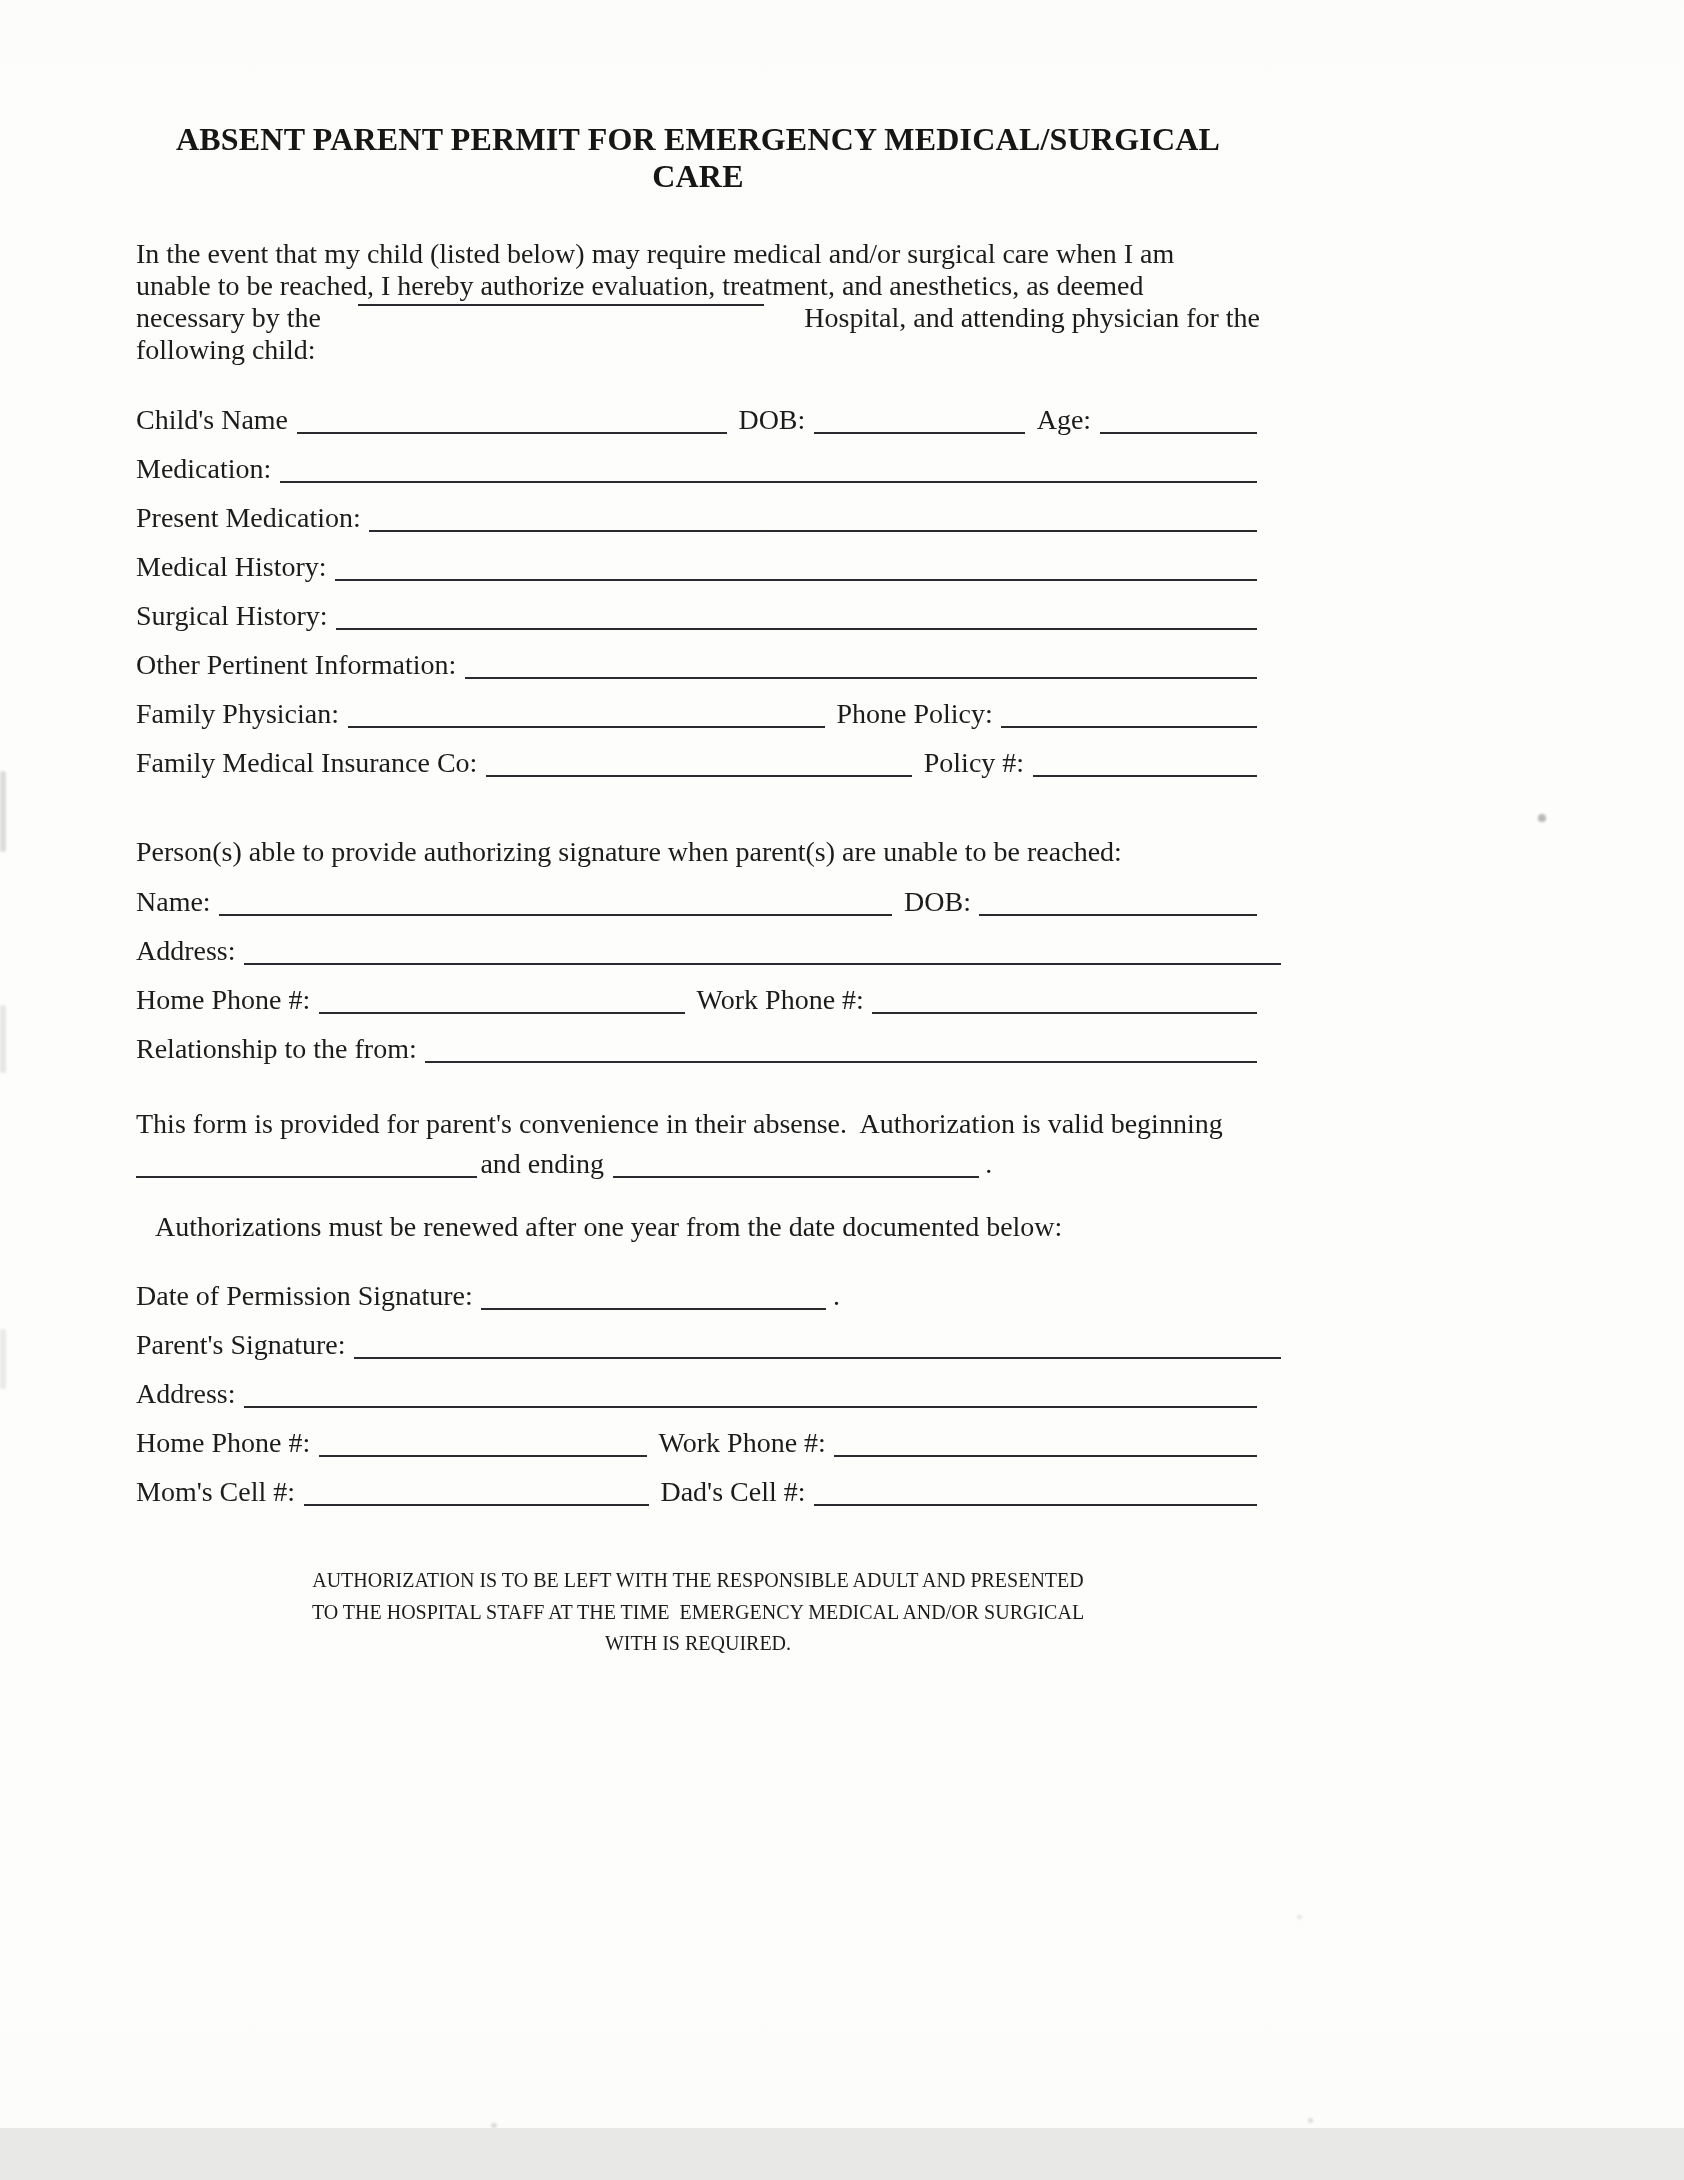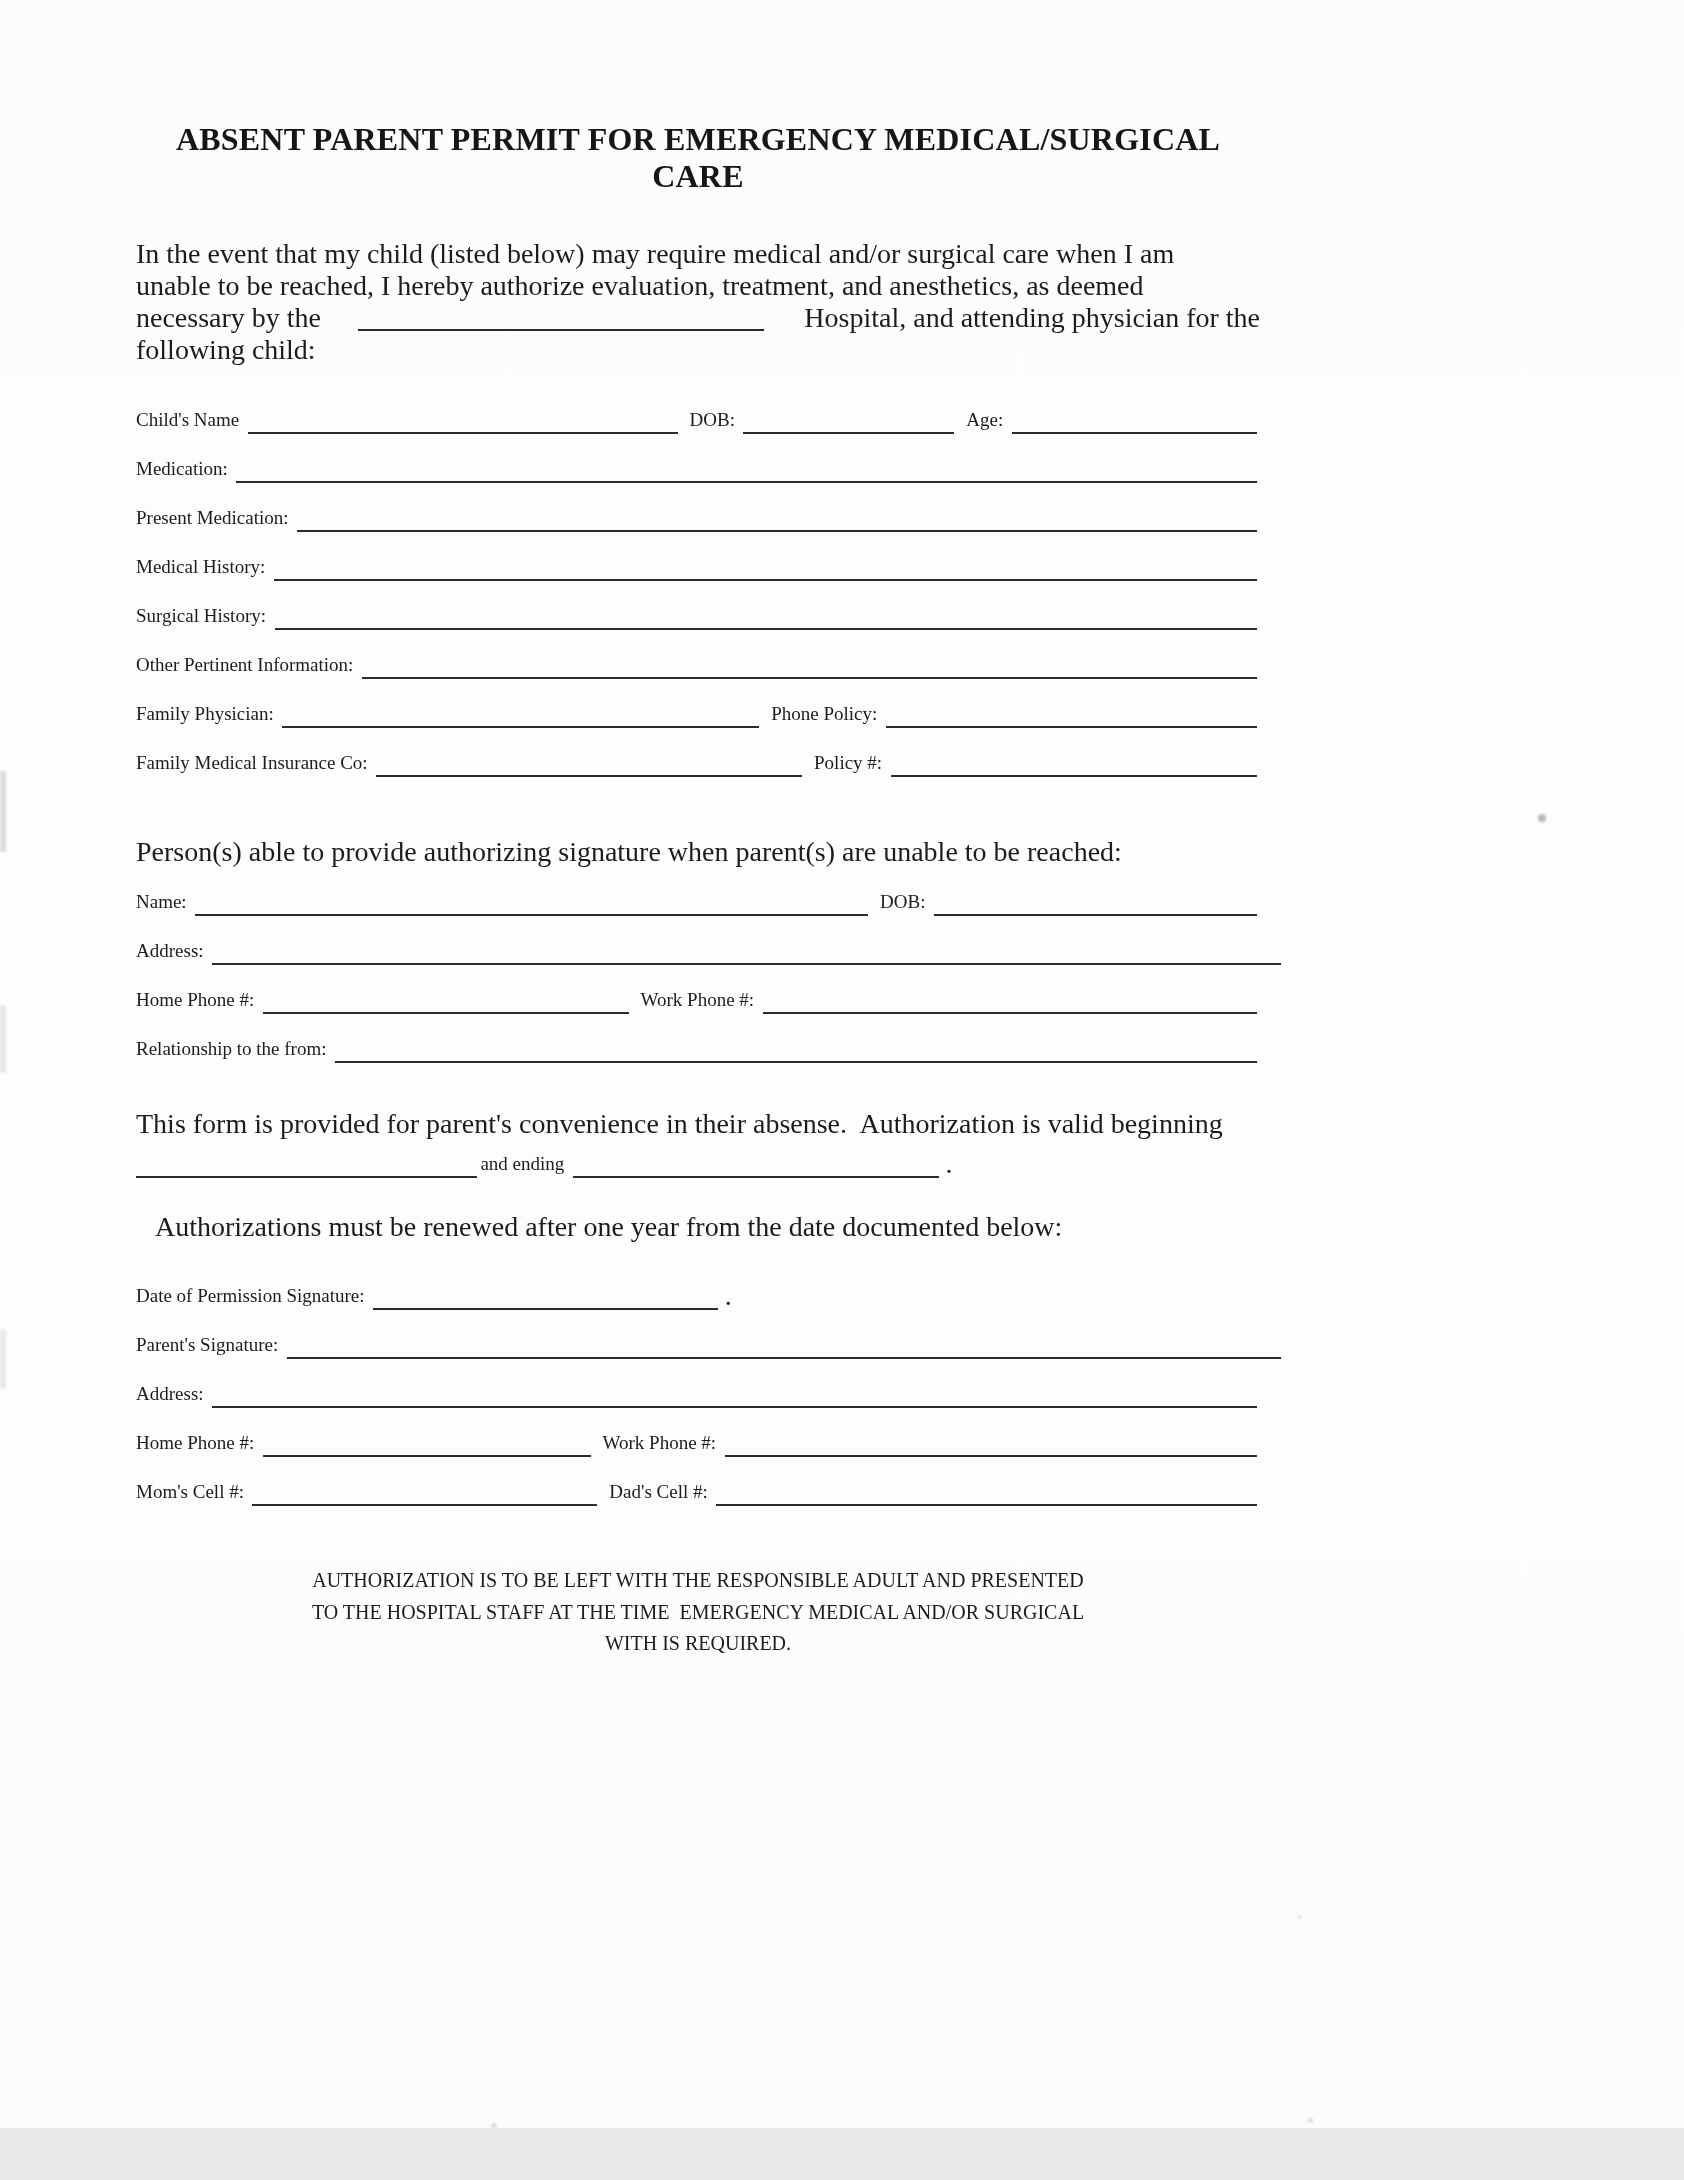--- a/index.html
+++ b/index.html
@@ -33,37 +33,36 @@
     color: #161616;
   }
   .tline {
     font-size: 28px;
     line-height: 32px;
     white-space: pre;
   }
   .intro { margin-top: 43px; }
   .line-with-blank {
     display: flex;
-    align-items: flex-end;
     gap: 28px;
   }
   .line-with-blank .blank { margin-bottom: 3.4px; }
 
   .rows { }
   .section-child { margin-top: 20.4px; }
   .section-contact { margin-top: 0; }
   .section-signature { margin-top: 19px; }
   .row {
     display: flex;
     align-items: flex-end;
     height: 49px;
   }
   .section-contact .row, .section-signature .row { height: 49px; }
   .lbl {
-    font-size: 19px;
+    font-size: 28px;
     line-height: 31px;
     white-space: pre;
   }
   .row .lbl:not(:first-child) { margin-left: 8.5px; }
   .blank {
     display: inline-block;
     height: 1.7px;
     border-bottom: 2.6px solid #2b2b2f;
     margin-left: 8.5px;
     margin-right: 3.4px;

